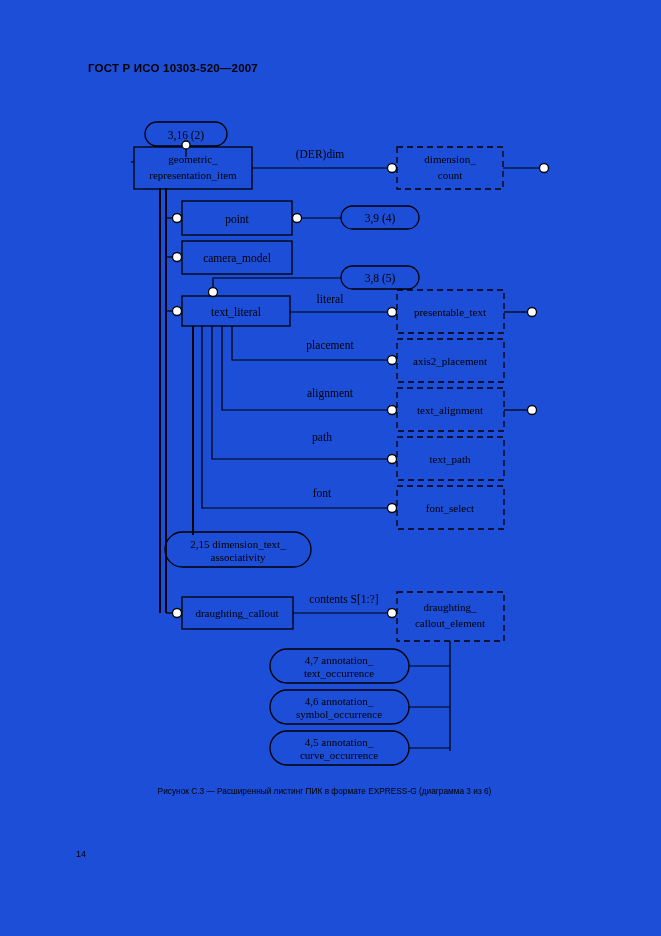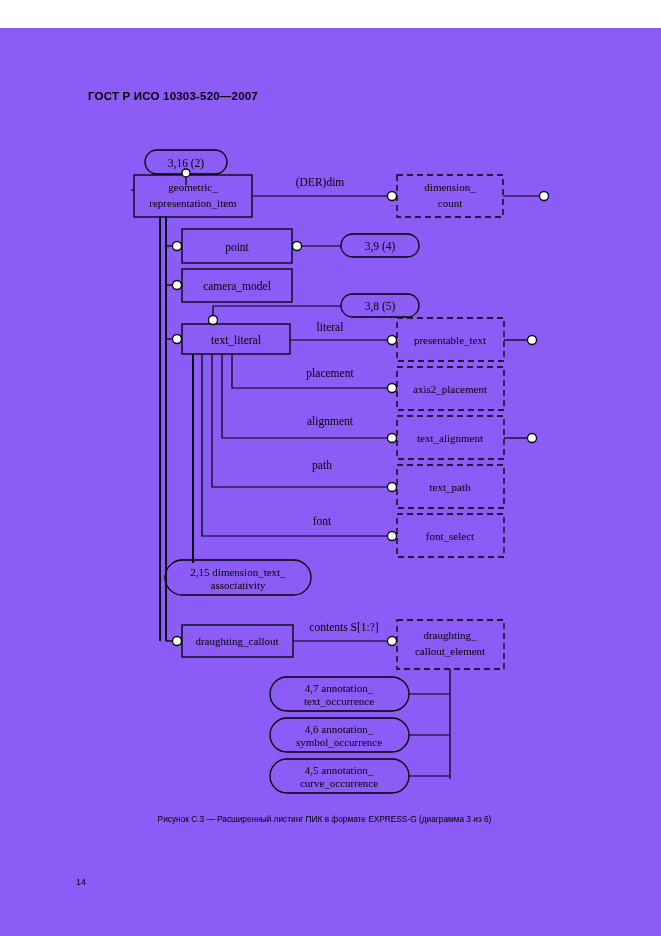--- a/index.html
+++ b/index.html
@@ -1,18 +1,18 @@
 <!DOCTYPE html>
 <html><head>
 <meta charset="utf-8">
 <style>
   html,body{margin:0;padding:0;background:#fff;}
   body{width:661px;height:936px;position:relative;
        font-family:"Liberation Serif",serif;color:#000;}
-  .page{position:absolute;inset:0;background:#8b5cf6;margin-top:28px;}
+  .page{position:absolute;inset:0;background:#1d4ed8;}
   #doc-header{position:absolute;left:88px;top:62px;
       font-family:"Liberation Sans",sans-serif;font-size:11.5px;
       font-weight:bold;letter-spacing:.2px;}
   #figure-caption{position:absolute;left:0;right:12px;top:786px;text-align:center;
       font-family:"Liberation Sans",sans-serif;font-size:8.3px;}
   #page-number{position:absolute;left:76px;top:849px;
       font-family:Liberation Sans, sans-serif;font-size:9px;}
   #diagram{position:absolute;left:0;top:100px;}
   svg text{font-family:"Liberation Serif",serif;fill:#000;}
   .ent-label{font-size:11.5px;text-anchor:middle;}

